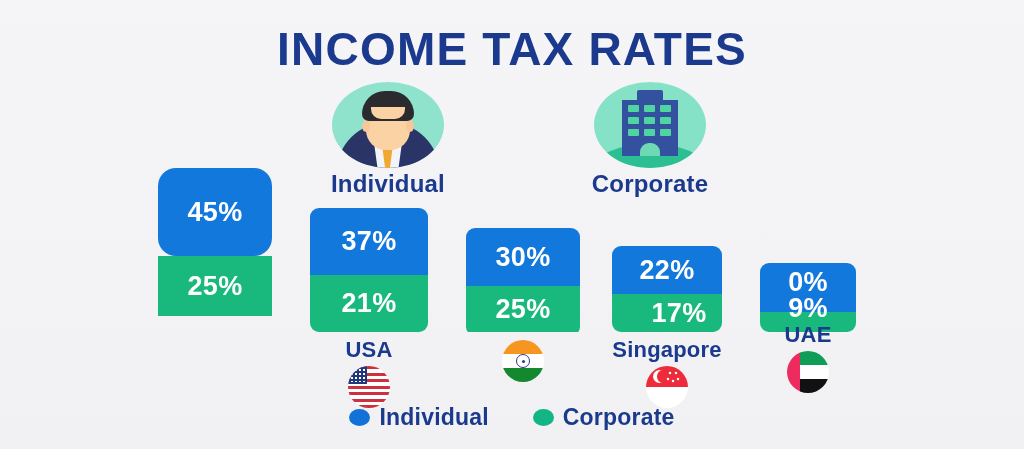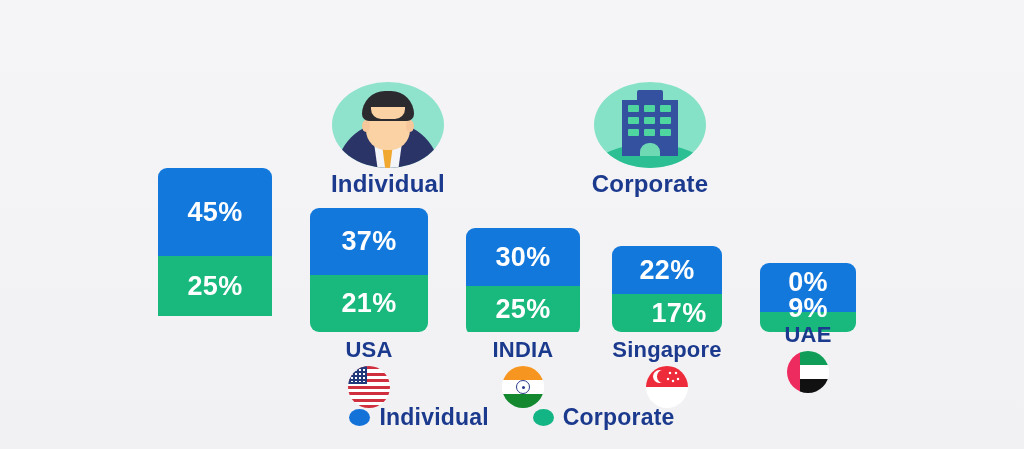--- a/index.html
+++ b/index.html
@@ -320,20 +320,21 @@
     font-weight: 700;
     color: #1b3a8e;
     letter-spacing: .2px;
   }
 </style>
 </head>
 <body>
 
 <div id="infographic">
 
+  <div class="title">INCOME TAX RATES</div>
 
   <div class="cat cat-individual">
     <div class="disc">
       <div class="p-body"></div>
       <div class="p-shirt"></div>
       <div class="p-tie"></div>
       <div class="p-neck"></div>
       <div class="p-face"></div>
       <div class="p-ear-l"></div>
       <div class="p-ear-r"></div>
@@ -355,21 +356,21 @@
       <div class="b-win" style="left:66px;bottom:44px;"></div>
       <div class="b-win" style="left:34px;bottom:32px;"></div>
       <div class="b-win" style="left:50px;bottom:32px;"></div>
       <div class="b-win" style="left:66px;bottom:32px;"></div>
       <div class="b-door"></div>
     </div>
     <div class="cat-label">Corporate</div>
   </div>
 
   <div class="bar" style="left:158px; top:168px; width:114px; height:164px;">
-    <div class="seg seg-ind" style="height:88px;">
+    <div class="seg seg-ind" style="height:88px;border-radius:18px;">
       <span>45%</span>
     </div>
     <div class="seg seg-cor" style="height:60px;">
       <span>25%</span>
     </div>
   </div>
 
   <div class="bar" style="left:310px; top:208px; width:118px; height:124px;">
     <div class="seg seg-ind" style="height:76px;">
       <span>37%</span>
@@ -415,21 +416,20 @@
       <div class="stripe" style="top:13px;"></div>
       <div class="stripe" style="top:19.5px;"></div>
       <div class="stripe" style="top:26px;"></div>
       <div class="stripe" style="top:32.5px;"></div>
       <div class="stripe" style="top:38.7px;"></div>
       <div class="canton"></div>
     </div>
   </div>
 
   <div class="country" style="left:448px; top:337px;">
-    <div class="cname">INDIA</div>
     <div class="flag fl-in">
       <div class="s1"></div>
         <div class="s2"></div>
         <div class="s3"></div>
       <div class="chakra"></div>
     </div>
   </div>
 
   <div class="country" style="left:592px; top:337px;">
     <div class="cname">Singapore</div>

